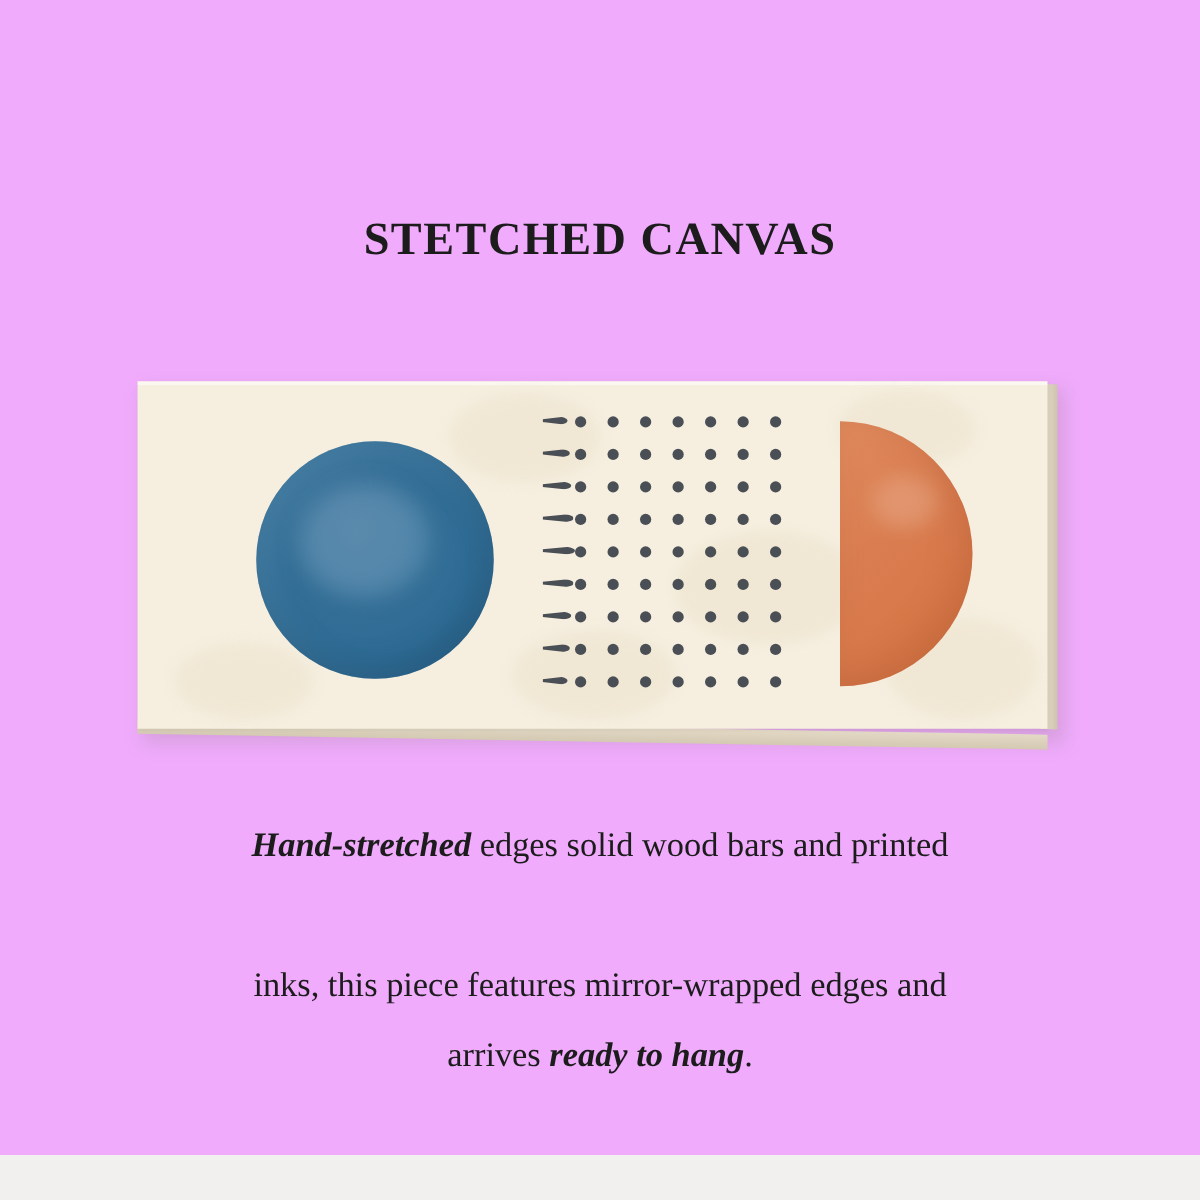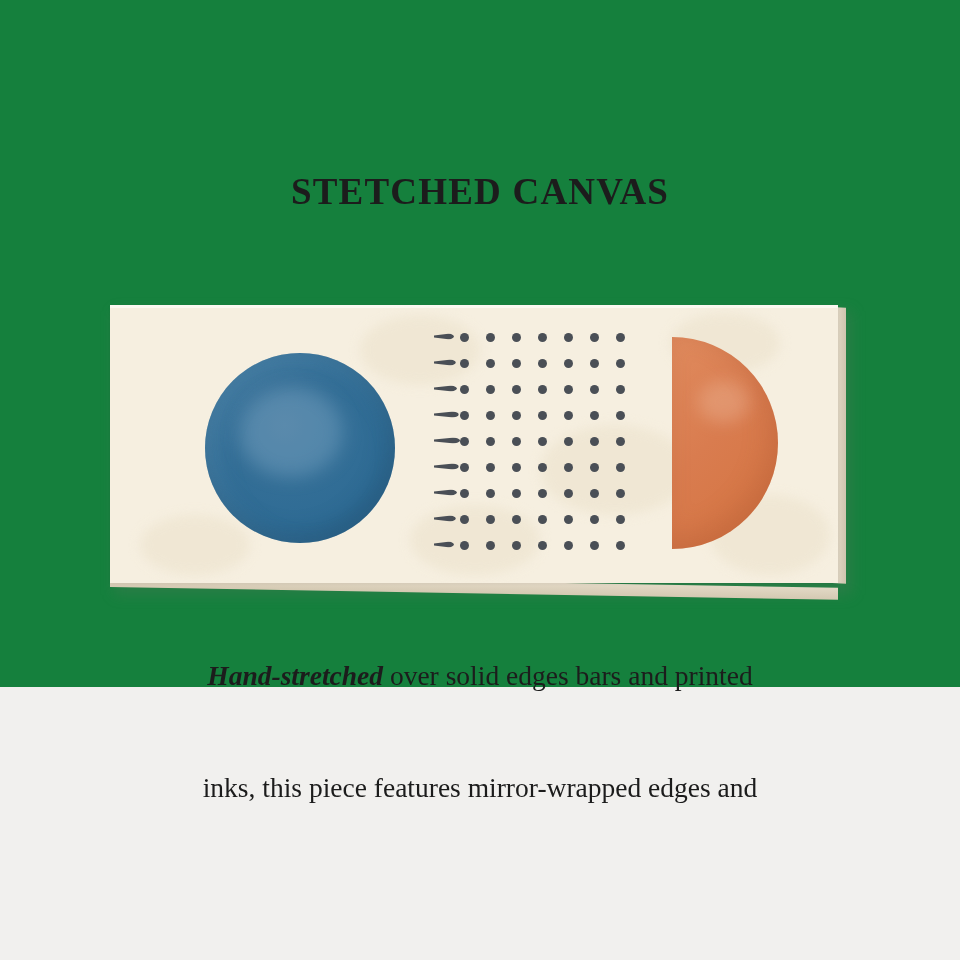--- a/index.html
+++ b/index.html
@@ -9,22 +9,22 @@
   body {
     width: 960px;
     height: 960px;
     background: #f1f0ee;
     font-family: "Liberation Serif", serif;
     overflow: hidden;
   }
   .page {
     position: relative;
     width: 960px;
-    height: 687px;
-    background: #15803d;
+    height: 924px;
+    background: #f0abfc;
   }
 
   
   .title {
     position: absolute;
     top: 170px;
     left: 0;
     width: 960px;
     text-align: center;
     font-family: "Liberation Serif", serif;
@@ -287,18 +287,19 @@
           <div class="dot" style="left: 132px; top: 210px; background: rgb(74, 79, 86);"></div>
           <div class="dot" style="left: 158px; top: 210px; background: rgb(74, 79, 86);"></div>
           <div class="dot" style="left: 184px; top: 210px; background: rgb(74, 79, 86);"></div>
         </div>
 
       <div class="orange-half"></div>
     </div>
   </div>
 
   <div class="description">
-    <span><em>Hand-stretched</em><span> over solid edges bars and printed</span></span><br>
+    <span><em>Hand-stretched</em><span> edges solid wood bars and printed</span></span><br>
     <br>
     <span>inks, this piece features mirror-wrapped edges and</span><br>
+    <span><span>arrives </span><em>ready to hang</em><span>.</span></span>
   </div>
 
 </div>
 
 </body></html>

